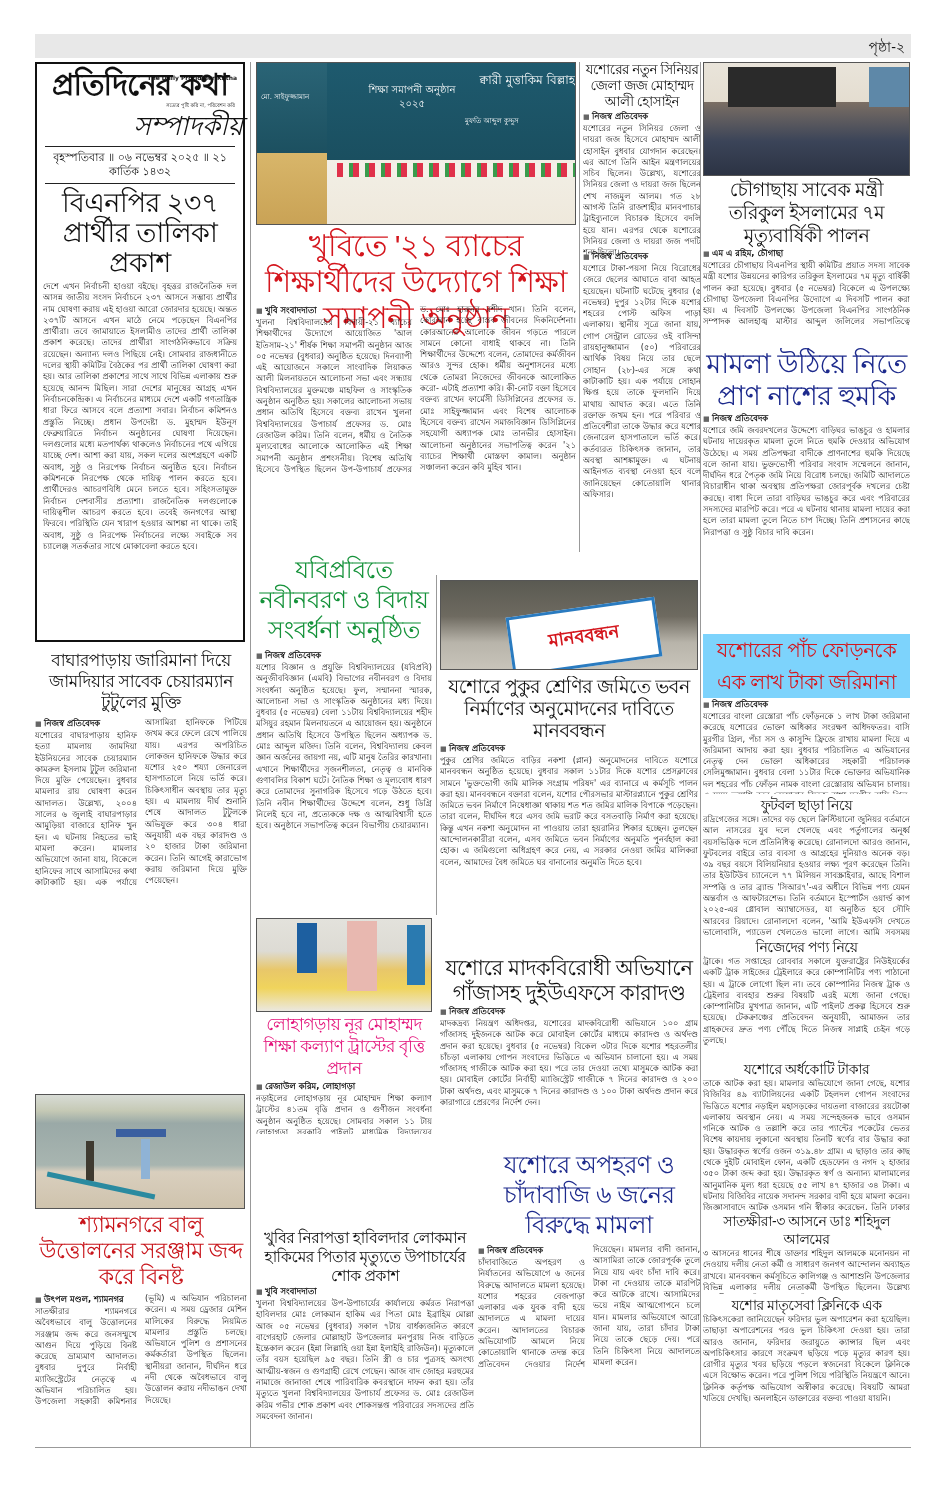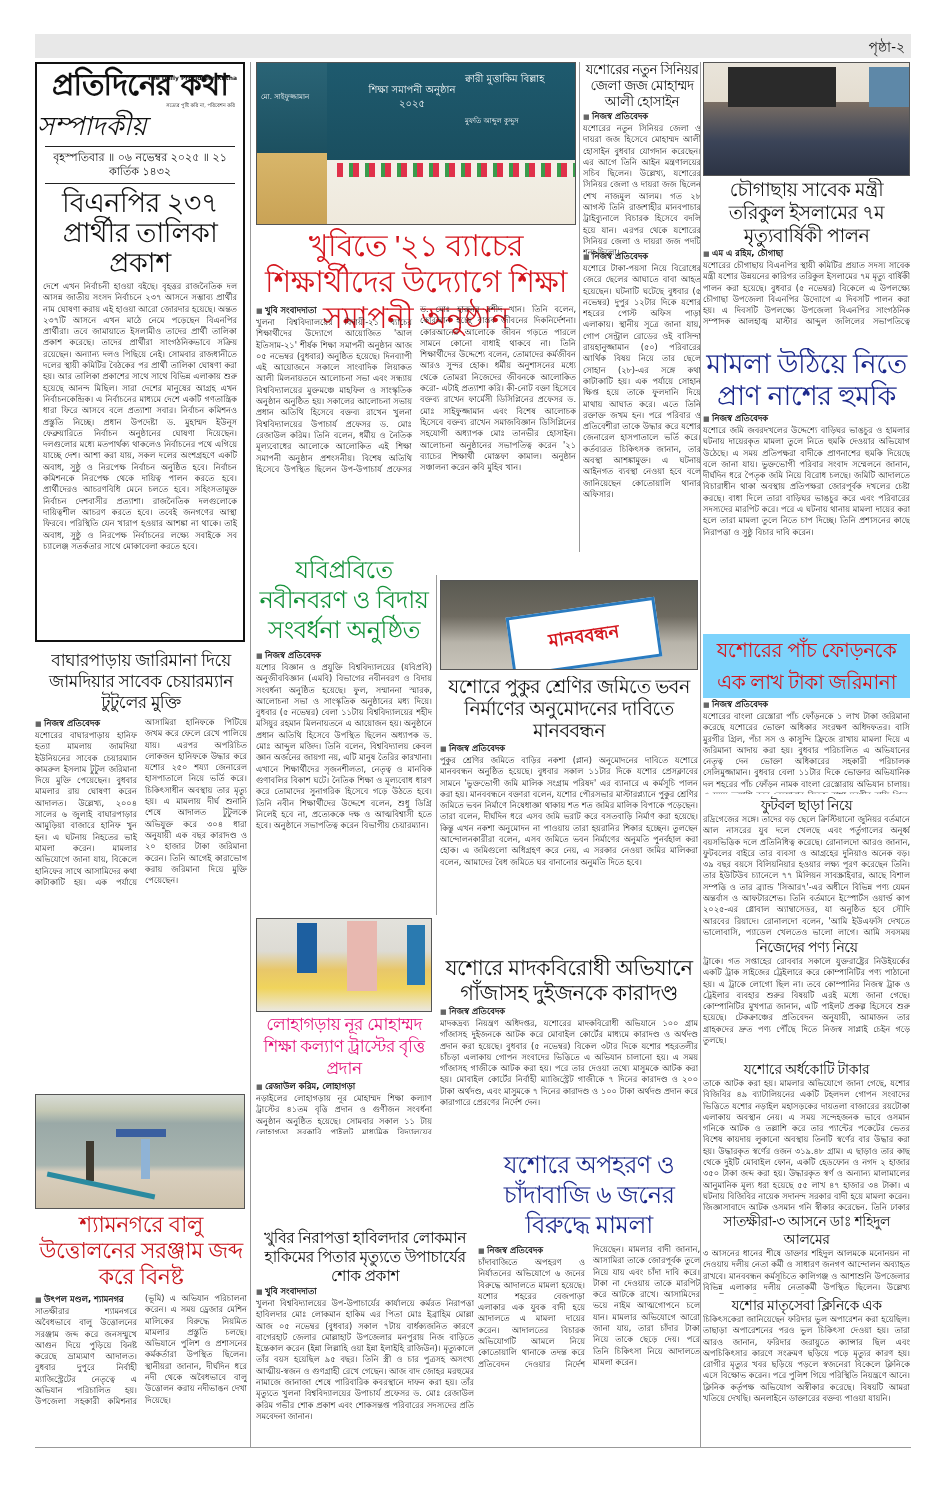--- a/index.html
+++ b/index.html
@@ -11,21 +11,21 @@
 .body-text{font-size:8.2px;line-height:11.3px;text-align:justify;color:#222;font-family:"DejaVu Sans",sans-serif}
 .byline{font-size:8.4px;font-weight:bold;line-height:12px;color:#111}
 .byline::before{content:"■ ";color:#666;font-size:7px}
 .hl{font-family:Liberation Sans, sans-serif;text-align:center;font-weight:normal;letter-spacing:-0.5px}
 .photo{position:absolute;border:1px solid #555;overflow:hidden}
 .cols2{column-count:2;column-gap:8px}
 .masthead-box{position:absolute;left:35px;top:62px;width:210px;height:580px;border:2px solid #111}
 .mh-title{font-family:"DejaVu Serif",serif;font-size:30px;font-weight:bold;text-align:center;letter-spacing:-1px;line-height:34px;margin-top:4px}
 .mh-en{position:absolute;right:6px;top:6px;font-size:6px;font-weight:bold}
 .mh-tag{font-size:5px;text-align:right;padding-right:8px}
-.mh-sub{font-family:"DejaVu Serif",serif;font-style:italic;font-size:26px;text-align:left;line-height:32px}
+.mh-sub{font-family:"DejaVu Serif",serif;font-style:italic;font-size:26px;text-align:right;line-height:32px}
 .mh-rule{border-top:1.5px solid #222;margin:4px 8px}
 .mh-date{font-size:11px;text-align:center;line-height:14px}
 .divider-v{position:absolute;width:1px;background:#999}
 .divider-h{position:absolute;height:1px;background:#999}
 </style>
 </head>
 <body>
 
 <div class="topbar">
   <span class="pagenum">পৃষ্ঠা-২</span>
@@ -41,21 +41,21 @@
     <div class="mh-date">বৃহস্পতিবার ॥ ০৬ নভেম্বর ২০২৫ ॥ ২১ কার্তিক ১৪৩২</div>
     <div class="mh-rule"></div>
   </div>
   <h1 class="hl" style="font-size:27px;line-height:30px;padding:0 4px">বিএনপির ২৩৭ প্রার্থীর তালিকা প্রকাশ</h1>
   <div class="body-text" style="padding:3px 6px;height:410px;overflow:hidden">দেশে এখন নির্বাচনী হাওয়া বইছে। বৃহত্তর রাজনৈতিক দল আসন্ন জাতীয় সংসদ নির্বাচনে ২৩৭ আসনে সম্ভাব্য প্রার্থীর নাম ঘোষণা করায় এই হাওয়া আরো জোরদার হয়েছে। অন্তত ২৩৭টি আসনে এখন মাঠে নেমে পড়েছেন বিএনপির প্রার্থীরা। তবে জামায়াতে ইসলামীও তাদের প্রার্থী তালিকা প্রকাশ করেছে। তাদের প্রার্থীরা সাংগঠনিকভাবে সক্রিয় রয়েছেন। অন্যান্য দলও পিছিয়ে নেই। সোমবার রাজধানীতে দলের স্থায়ী কমিটির বৈঠকের পর প্রার্থী তালিকা ঘোষণা করা হয়। আর তালিকা প্রকাশের সাথে সাথে বিভিন্ন এলাকায় শুরু হয়েছে আনন্দ মিছিল। সারা দেশের মানুষের আগ্রহ এখন নির্বাচনকেন্দ্রিক। এ নির্বাচনের মাধ্যমে দেশে একটি গণতান্ত্রিক ধারা ফিরে আসবে বলে প্রত্যাশা সবার। নির্বাচন কমিশনও প্রস্তুতি নিচ্ছে। প্রধান উপদেষ্টা ড. মুহাম্মদ ইউনূস ফেব্রুয়ারিতে নির্বাচন অনুষ্ঠানের ঘোষণা দিয়েছেন। দলগুলোর মধ্যে মতপার্থক্য থাকলেও নির্বাচনের পথে এগিয়ে যাচ্ছে দেশ। আশা করা যায়, সকল দলের অংশগ্রহণে একটি অবাধ, সুষ্ঠু ও নিরপেক্ষ নির্বাচন অনুষ্ঠিত হবে। নির্বাচন কমিশনকে নিরপেক্ষ থেকে দায়িত্ব পালন করতে হবে। প্রার্থীদেরও আচরণবিধি মেনে চলতে হবে। সহিংসতামুক্ত নির্বাচন দেশবাসীর প্রত্যাশা। রাজনৈতিক দলগুলোকে দায়িত্বশীল আচরণ করতে হবে। তবেই জনগণের আস্থা ফিরবে। পরিস্থিতি যেন খারাপ হওয়ার আশঙ্কা না থাকে। তাই অবাধ, সুষ্ঠু ও নিরপেক্ষ নির্বাচনের লক্ষ্যে সবাইকে সব চ্যালেঞ্জ সতর্কতার সাথে মোকাবেলা করতে হবে।</div>
 </div>
 
 <div class="photo" style="left:256px;top:62px;width:320px;height:163px;background:linear-gradient(180deg,#1e5a6e 0%,#1a4f60 60%,#f2efe6 60%,#efe9dc 100%)">
   <div style="position:absolute;left:0;top:0;width:70px;height:163px;background:linear-gradient(180deg,#2a6476,#1c5060 55%,#d8b66a 55%,#c9a255)"></div>
   <div style="position:absolute;left:110px;top:20px;width:90px;font-size:10px;color:#fff;text-align:center;line-height:14px">শিক্ষা সমাপনী অনুষ্ঠান ২০২৫</div>
-  <div style="position:absolute;left:208px;top:8px;width:110px;font-size:10px;color:#fff;text-align:left">ক্বারী মুত্তাকিম বিল্লাহ</div>
+  <div style="position:absolute;left:208px;top:8px;width:110px;font-size:12px;color:#fff;text-align:right">ক্বারী মুত্তাকিম বিল্লাহ</div>
   <div style="position:absolute;left:208px;top:52px;width:110px;font-size:7px;color:#fff;text-align:left">মুফতি আব্দুল কুদ্দুস</div>
   <div style="position:absolute;left:4px;top:28px;width:70px;font-size:7px;color:#fff">মো. সাইফুজ্জামান</div>
   <div style="position:absolute;left:80px;top:100px;width:240px;height:14px;background:repeating-linear-gradient(90deg,#e0314a 0 6px,#f4f0e8 6px 12px,#3a9c4c 12px 16px)"></div>
 </div>
 
 <h1 class="hl abs" style="left:256px;top:228px;width:320px;font-size:30px;line-height:36px;color:#d4161d">খুবিতে '২১ ব্যাচের শিক্ষার্থীদের উদ্যোগে শিক্ষা সমাপনী অনুষ্ঠান</h1>
 <div class="abs" style="left:256px;top:304px;width:320px;height:240px">
   <div class="cols2 body-text" style="height:240px">
     <div class="byline">খুবি সংবাদদাতা</div>
     <span>খুলনা বিশ্ববিদ্যালয়ের বিদায়ী-২১ ব্যাচের শিক্ষার্থীদের উদ্যোগে আয়োজিত 'আল ইতিসাম-২১' শীর্ষক শিক্ষা সমাপনী অনুষ্ঠান আজ ০৫ নভেম্বর (বুধবার) অনুষ্ঠিত হয়েছে। দিনব্যাপী এই আয়োজনে সকালে সাংবাদিক লিয়াকত আলী মিলনায়তনে আলোচনা সভা এবং সন্ধ্যায় বিশ্ববিদ্যালয়ের মুক্তমঞ্চে মাহফিল ও সাংস্কৃতিক অনুষ্ঠান অনুষ্ঠিত হয়। সকালের আলোচনা সভায় প্রধান অতিথি হিসেবে বক্তব্য রাখেন খুলনা বিশ্ববিদ্যালয়ের উপাচার্য প্রফেসর ড. মোঃ রেজাউল করিম। তিনি বলেন, ধর্মীয় ও নৈতিক মূল্যবোধের আলোকে আলোকিত এই শিক্ষা সমাপনী অনুষ্ঠান প্রশংসনীয়। বিশেষ অতিথি হিসেবে উপস্থিত ছিলেন উপ-উপাচার্য প্রফেসর ড. মোঃ হারুনর রশীদ খান। তিনি বলেন, কোরআন হচ্ছে বাস্তব জীবনের দিকনির্দেশনা। কোরআনের আলোকে জীবন গড়তে পারলে সামনে কোনো বাধাই থাকবে না। তিনি শিক্ষার্থীদের উদ্দেশ্যে বলেন, তোমাদের কর্মজীবন আরও সুন্দর হোক। ধর্মীয় অনুশাসনের মধ্যে থেকে তোমরা নিজেদের জীবনকে আলোকিত করো- এটাই প্রত্যাশা করি। কী-নোট বক্তা হিসেবে বক্তব্য রাখেন ফার্মেসী ডিসিপ্লিনের প্রফেসর ড. মোঃ সাইফুজ্জামান এবং বিশেষ আলোচক হিসেবে বক্তব্য রাখেন সমাজবিজ্ঞান ডিসিপ্লিনের সহযোগী অধ্যাপক মোঃ তানভীর হোসাইন। আলোচনা অনুষ্ঠানের সভাপতিত্ব করেন '২১ ব্যাচের শিক্ষার্থী মোস্তফা কামাল। অনুষ্ঠান সঞ্চালনা করেন কবি মুহিব খান।</span>
@@ -164,21 +164,21 @@
   <div style="position:absolute;left:90px;top:2px;width:30px;height:70px;background:#e8b8b0"></div>
   <div style="position:absolute;left:150px;top:6px;width:18px;height:60px;background:#2a7ab0"></div>
 </div>
 <div class="abs" style="left:256px;top:1014px;width:176px;height:120px">
   <h2 class="hl" style="font-size:17px;line-height:22px;color:#e3127a">লোহাগড়ায় নূর মোহাম্মদ শিক্ষা কল্যাণ ট্রাস্টের বৃত্তি প্রদান</h2>
   <div class="byline">রেজাউল করিম, লোহাগড়া</div>
   <div class="body-text">নড়াইলের লোহাগড়ায় নূর মোহাম্মদ শিক্ষা কল্যাণ ট্রাস্টের ৪১তম বৃত্তি প্রদান ও গুণীজন সংবর্ধনা অনুষ্ঠান অনুষ্ঠিত হয়েছে। সোমবার সকাল ১১ টায় লোহাগড়া সরকারি পাইলট মাধ্যমিক বিদ্যালয়ের হলরুমে এ অনুষ্ঠান অনুষ্ঠিত হয়। নূর মোহাম্মদ শিক্ষা কল্যাণ ট্রাস্টের পক্ষ থেকে লোহাগড়া উপজেলার বিভিন্ন শিক্ষা প্রতিষ্ঠানের ২৭৪ জন শিক্ষার্থীদের মাঝে বৃত্তি প্রদান করা হয়। এর মধ্যে তিনটি কলেজের ৪৪ জন, ৩২ টি মাধ্যমিক বিদ্যালয়ের ১৬৩ জন, ১১ টি মাদরাসার ৫১ জন ও একটি কারিগরি কলেজের ৩ জন প্রতি শিক্ষার্থীকে ১ হাজার ৫০০ টাকা করে এবং উচ্চশিক্ষায় ১৩ জন প্রতি শিক্ষার্থীকে ৫ হাজার টাকা করে মোট ২৭৪ জন মেধাবী শিক্ষার্থীদের মাঝে সর্বমোট ৪ লাখ ৫৬ হাজার ৫০০ টাকার বৃত্তি প্রদান করা হয়েছে।</div>
 </div>
 
 <div class="abs" style="left:440px;top:955px;width:258px;height:185px">
-  <h2 class="hl" style="font-size:21px;line-height:25px">যশোরে মাদকবিরোধী অভিযানে গাঁজাসহ দুইজনকে কারাদণ্ড</h2>
+  <h2 class="hl" style="font-size:21px;line-height:25px">যশোরে মাদকবিরোধী অভিযানে গাঁজাসহ দুইউএফসে কারাদণ্ড</h2>
   <div class="byline">নিজস্ব প্রতিবেদক</div>
   <div class="body-text">মাদকদ্রব্য নিয়ন্ত্রণ অধিদপ্তর, যশোরের মাদকবিরোধী অভিযানে ১০০ গ্রাম গাঁজাসহ দুইজনকে আটক করে মোবাইল কোর্টের মাধ্যমে কারাদণ্ড ও অর্থদণ্ড প্রদান করা হয়েছে। বুধবার (৫ নভেম্বর) বিকেল ৩টার দিকে যশোর শহরতলীর চাঁচড়া এলাকায় গোপন সংবাদের ভিত্তিতে এ অভিযান চালানো হয়। এ সময় গাঁজাসহ গাজীকে আটক করা হয়। পরে তার দেওয়া তথ্যে মাসুমকে আটক করা হয়। মোবাইল কোর্টের নির্বাহী ম্যাজিস্ট্রেট গাজীকে ৭ দিনের কারাদণ্ড ও ২০০ টাকা অর্থদণ্ড, এবং মাসুমকে ৭ দিনের কারাদণ্ড ও ১০০ টাকা অর্থদণ্ড প্রদান করে কারাগারে প্রেরণের নির্দেশ দেন।</div>
 </div>
 
 <div class="abs" style="left:478px;top:1150px;width:222px;height:300px">
   <h2 class="hl" style="font-size:24px;line-height:30px;color:#1d2a8c">যশোরে অপহরণ ও চাঁদাবাজি ৬ জনের বিরুদ্ধে মামলা</h2>
   <div class="cols2 body-text" style="height:230px;margin-top:4px">
     <div class="byline">নিজস্ব প্রতিবেদক</div>
     <span>চাঁদাবাজিতে অপহরণ ও নির্যাতনের অভিযোগে ৬ জনের বিরুদ্ধে আদালতে মামলা হয়েছে। যশোর শহরের বেজপাড়া এলাকার এক যুবক বাদী হয়ে আদালতে এ মামলা দায়ের করেন। আদালতের বিচারক অভিযোগটি আমলে নিয়ে কোতোয়ালি থানাকে তদন্ত করে প্রতিবেদন দেওয়ার নির্দেশ দিয়েছেন। মামলার বাদী জানান, আসামিরা তাকে জোরপূর্বক তুলে নিয়ে যায় এবং চাঁদা দাবি করে। টাকা না দেওয়ায় তাকে মারপিট করে আটকে রাখে। আসামিদের ভয়ে নাইম আত্মগোপনে চলে যান। মামলার অভিযোগে আরো জানা যায়, তারা চাঁদার টাকা নিয়ে তাকে ছেড়ে দেয়। পরে তিনি চিকিৎসা নিয়ে আদালতে মামলা করেন।</span>
   </div>

